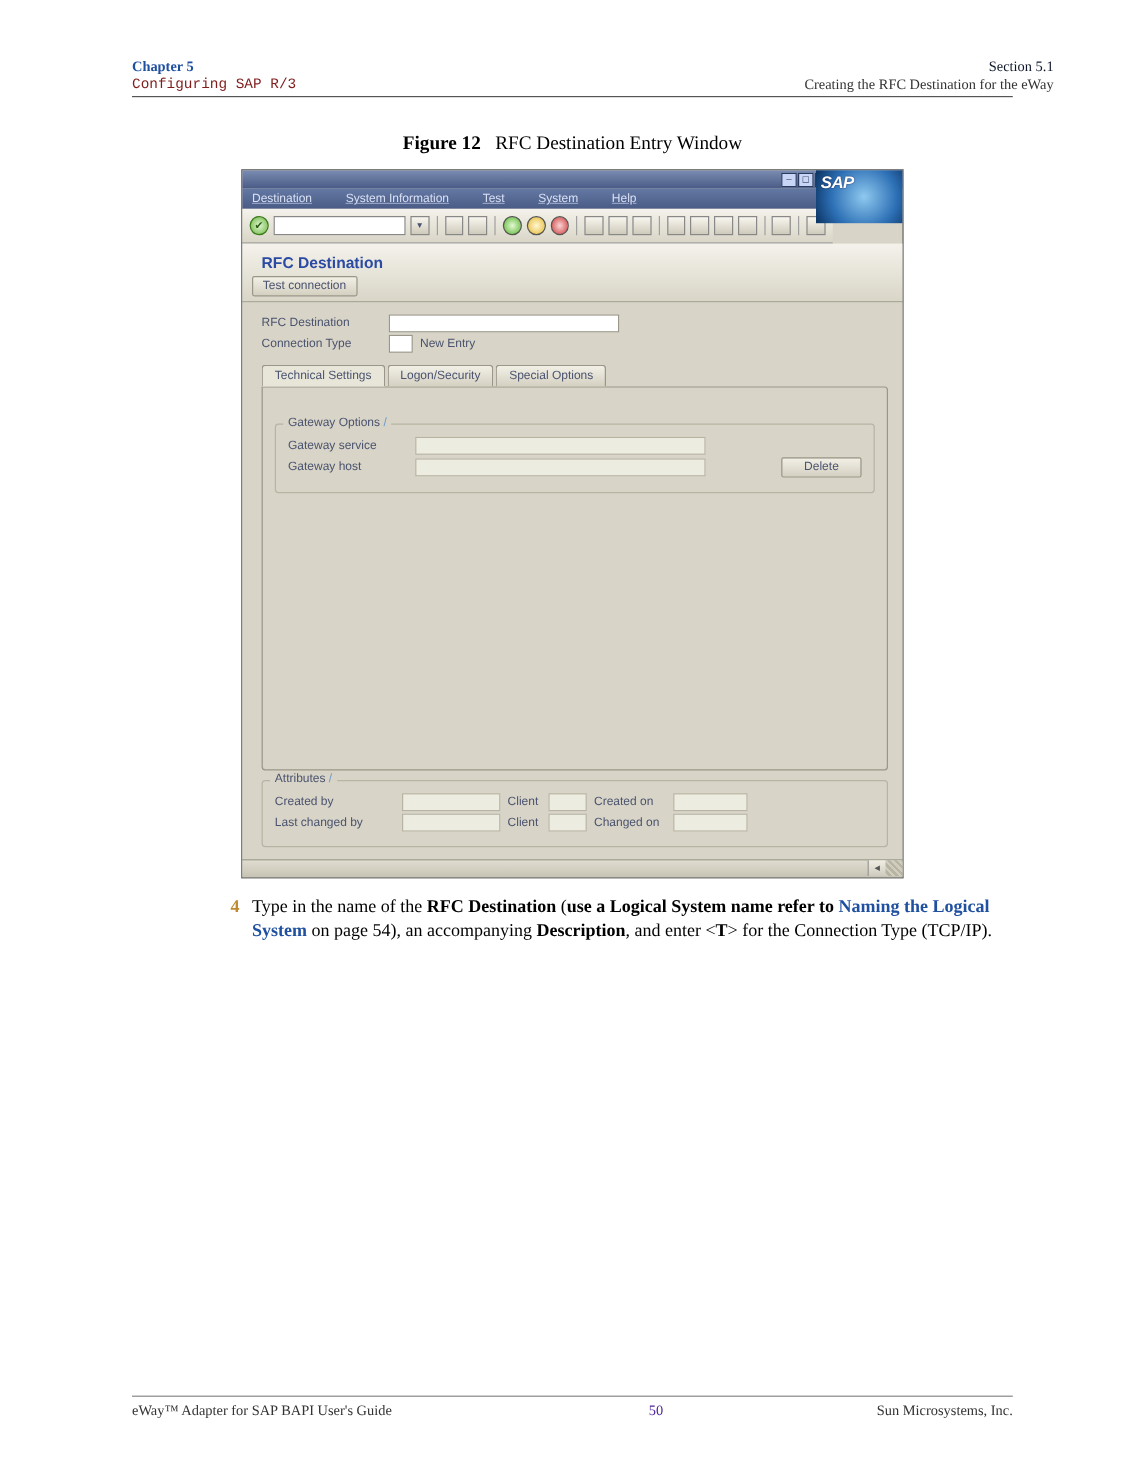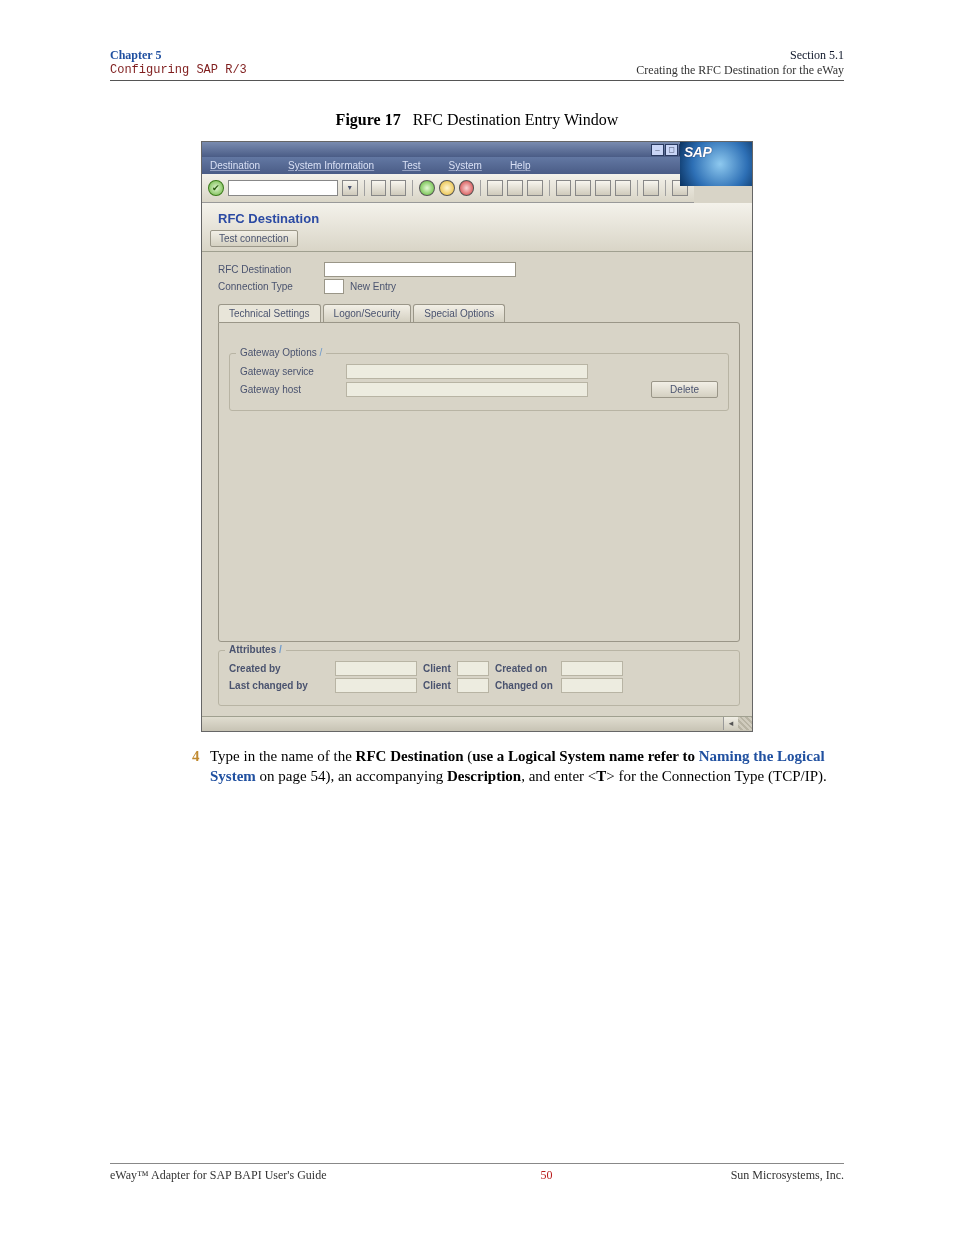--- a/index.html
+++ b/index.html
@@ -8,21 +8,21 @@
     font-family: "Palatino Linotype", "Book Antiqua", Palatino, serif;
     background: #fff;
     width: 954px;
     height: 1235px;
     position: relative;
     color: #000;
   }
   .page-header {
     display: flex;
     justify-content: space-between;
-    padding: 48px 110px 0 110px;
+    padding: 48px 76px 0 110px;
     font-size: 12px;
   }
   .hdr-left .chapter { color: #2050a0; font-weight: bold; }
   .hdr-left .sub { color: #7f1d1d; font-family: Liberation Mono, monospace; }
   .hdr-right { text-align: right; }
   .hdr-right .section { color: #0f172a; font-weight: normal; }
   .hdr-right .sub { color: #333; }
   .hr {
     margin: 2px 110px 0 110px;
     border-top: 1px solid #555;
@@ -145,39 +145,39 @@
   .link { color: #2050a0; font-weight: bold; }
   .bold { font-weight: bold; }
   .page-footer {
     position: absolute;
     bottom: 52px; left:110px; right:110px;
     display:flex; justify-content:space-between;
     font-size:12px; color:#333;
     border-top: 1px solid #888;
     padding-top: 4px;
   }
-  .page-num { color:#b91c1c;margin-left:36px; }
+  .page-num { color:#4c1d95;margin-left:36px; }
 </style>
 </head>
 <body>
 
 <div class="page-header">
   <div class="hdr-left">
     <div class="chapter">Chapter 5</div>
     <div class="sub">Configuring SAP R/3</div>
   </div>
   <div class="hdr-right">
     <div class="section">Section 5.1</div>
     <div class="sub">Creating the RFC Destination for the eWay</div>
   </div>
 </div>
 <div class="hr"></div>
 
 <div class="fig-caption">
-  <span class="b">Figure 17</span>&nbsp;&nbsp;&nbsp;<span>RFC Destination Entry Window</span>
+  <span class="b">Figure 12</span>&nbsp;&nbsp;&nbsp;<span>RFC Destination Entry Window</span>
 </div>
 
 <div class="sap-window">
   <div class="sap-titlebar">
     <div class="winbtns">
       <span>–</span>
       <span>◻</span>
       <span>◻</span>
     </div>
     <div class="sap-logo">
@@ -248,21 +248,21 @@
         </div>
         <div class="row">
           <span class="lbl">Gateway host</span>
           <span class="inp" style="width:240px;"></span>
           <span style="flex:1"></span>
           <span class="sap-btn" style="padding:2px 18px;">Delete</span>
         </div>
       </div>
     </div>
 
-    <div class="group" style="margin-top:8px;font-weight:bold;">
+    <div class="group" style="margin-top:8px;">
       <div class="group-title"><span>Attributes</span> <span class="slash">/</span></div>
       <div class="row">
         <span class="lbl">Created by</span>
         <span class="inp" style="width:80px;"></span>
         <span style="width:28px">Client</span>
         <span class="inp" style="width:30px;"></span>
         <span style="width:60px">Created on</span>
         <span class="inp" style="width:60px;"></span>
       </div>
       <div class="row">

